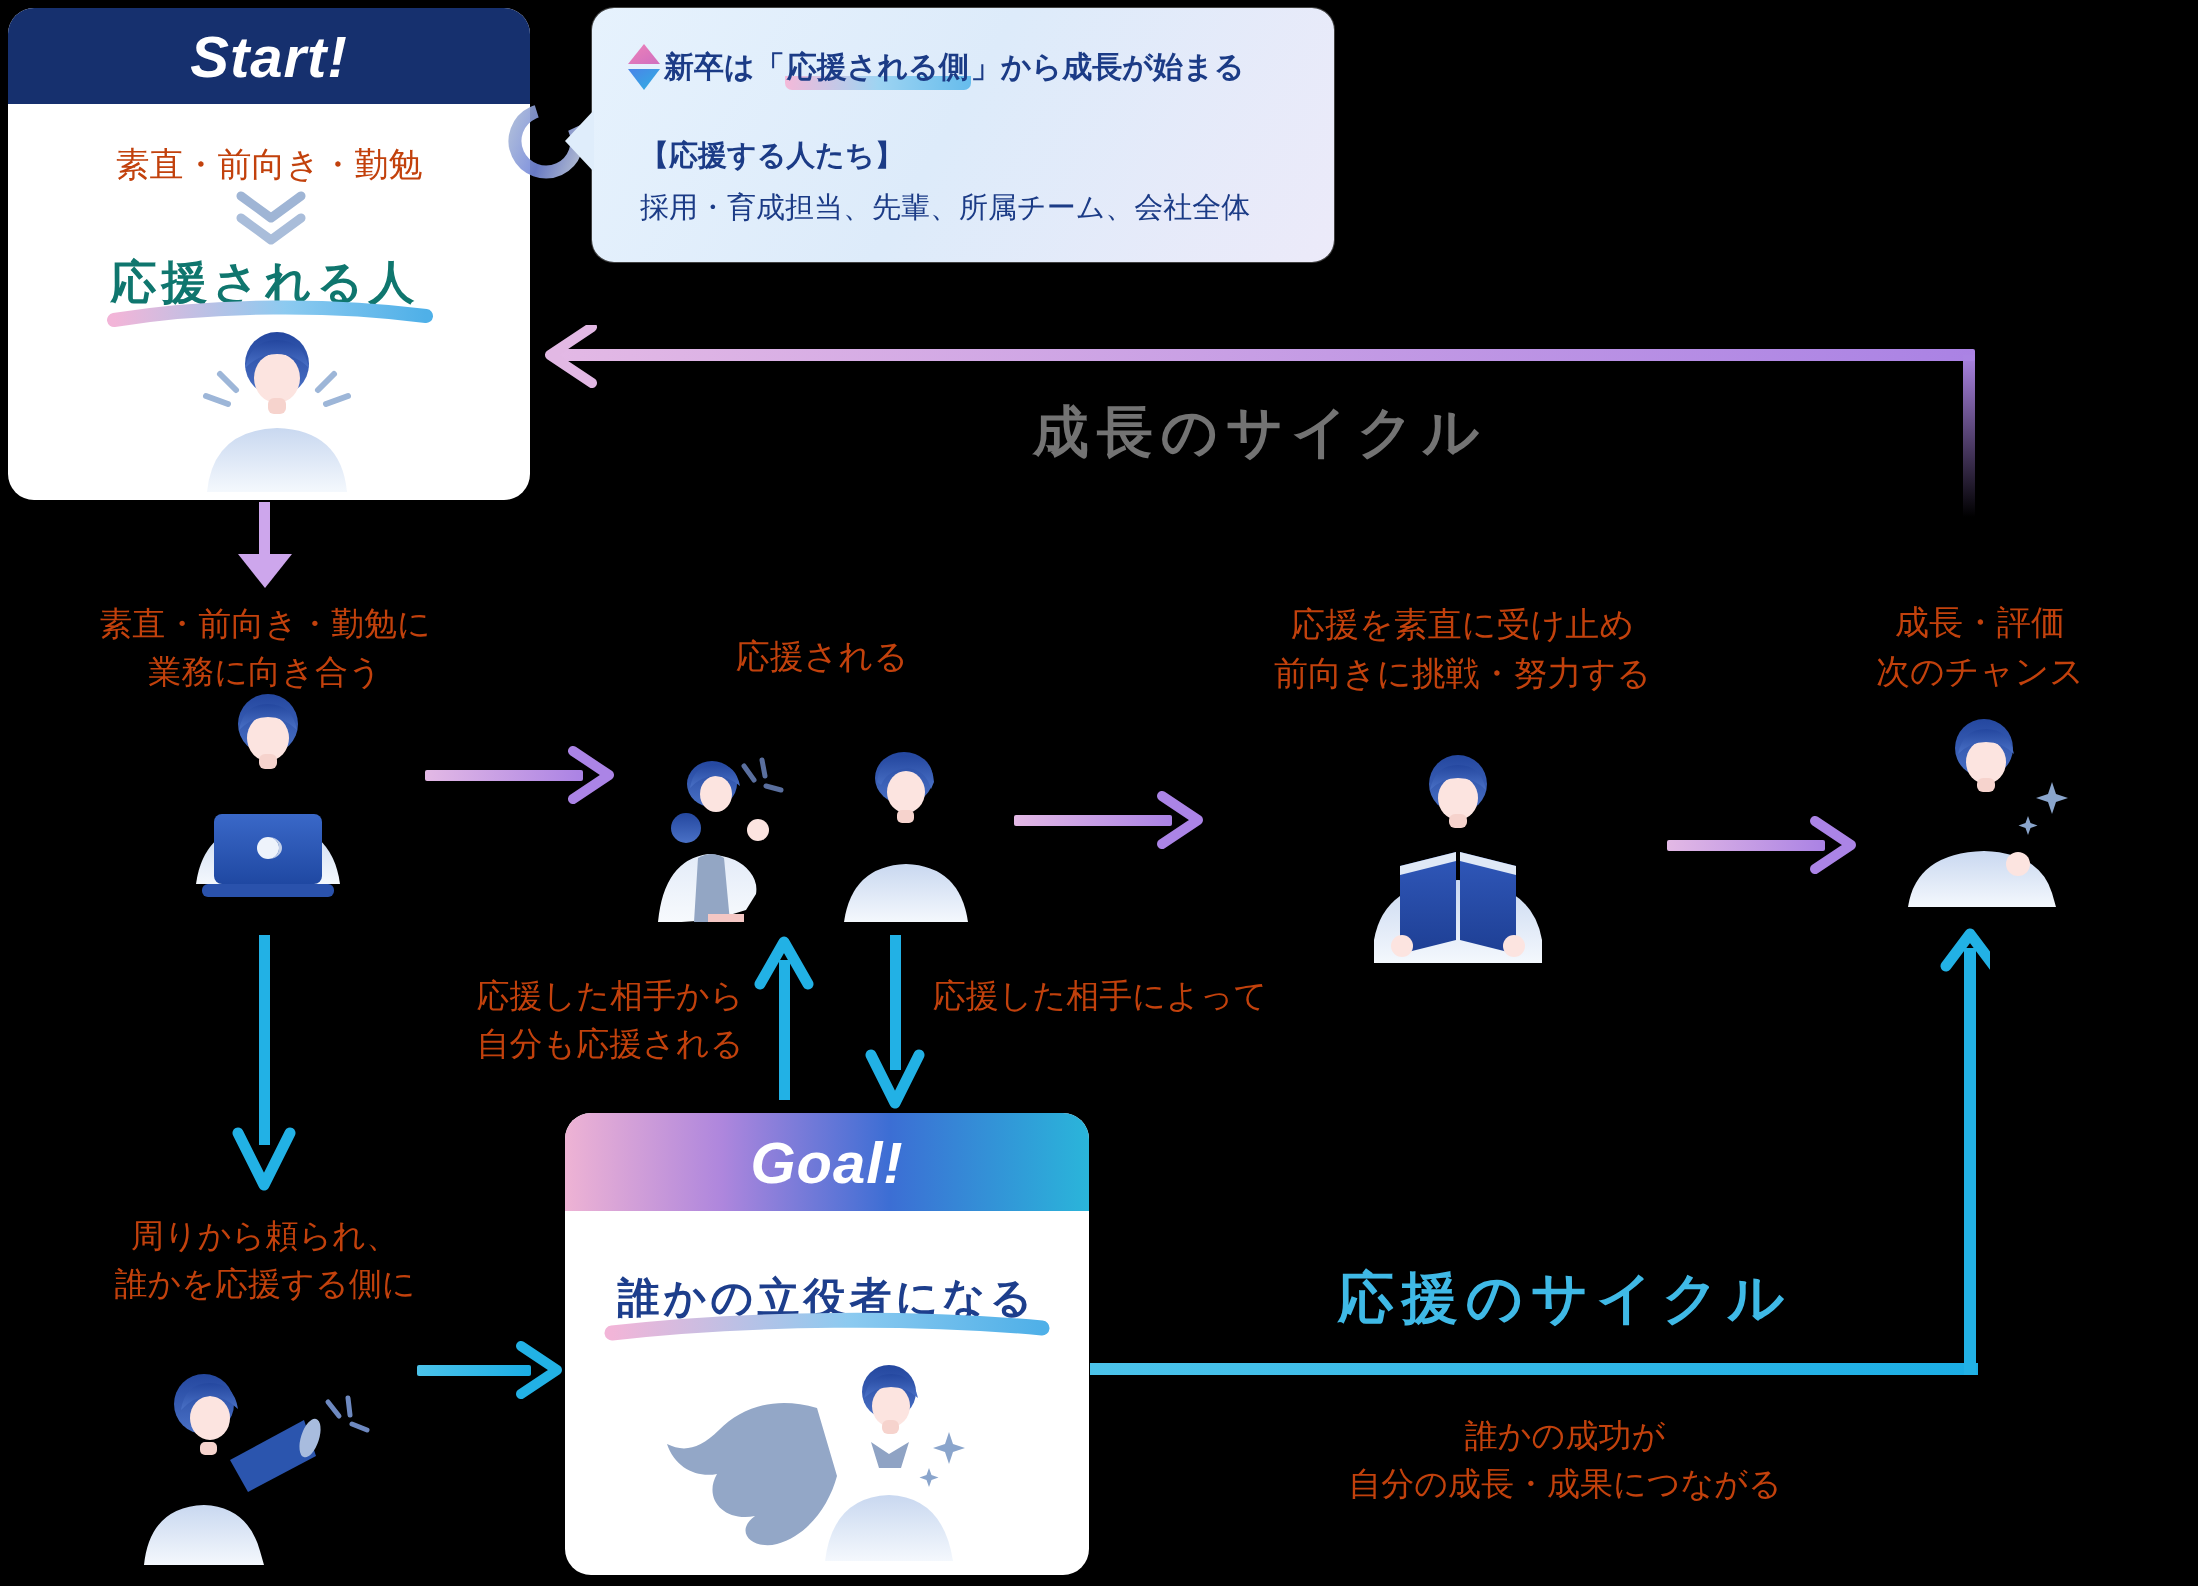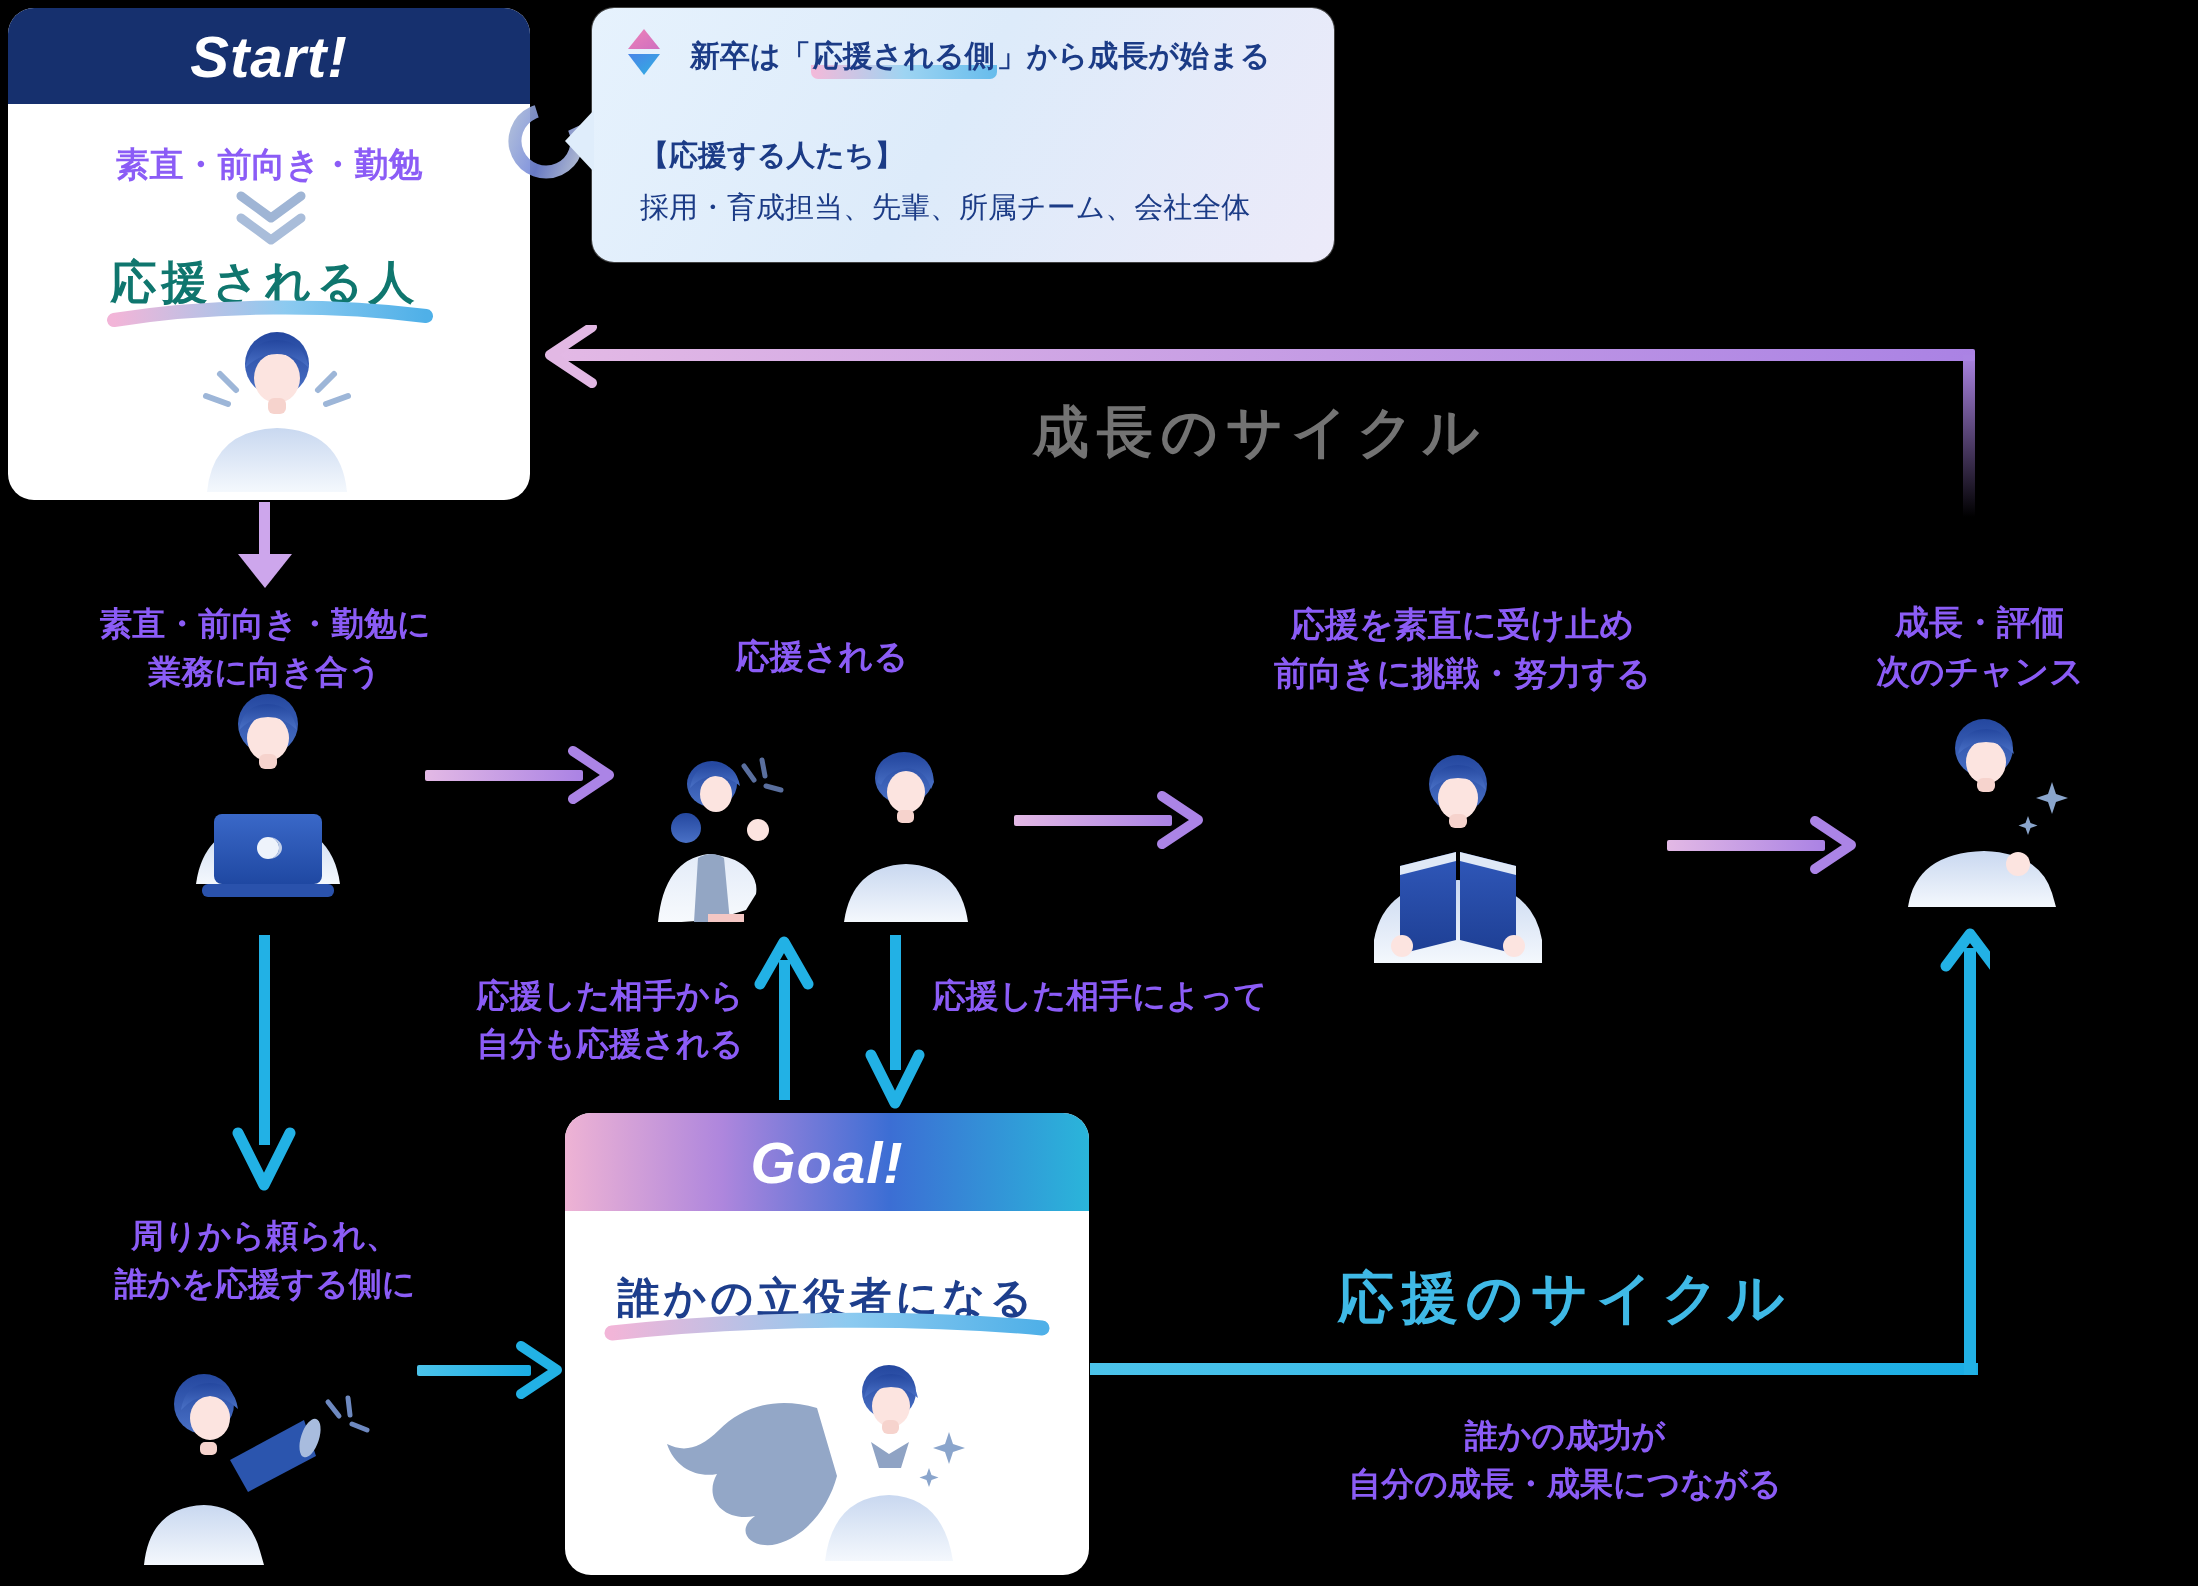--- a/index.html
+++ b/index.html
@@ -1,19 +1,19 @@
 <!DOCTYPE html>
 <html><head>
 <meta charset="utf-8">
 <style>
   html,body{margin:0;padding:0;background:#000;}
   #canvas{position:relative;width:2198px;height:1586px;background:#000;overflow:hidden;
           font-family:"Liberation Sans","DejaVu Sans",sans-serif;}
   .abs{position:absolute;}
-  .label{position:absolute;font-weight:700;color:#8b5cf6;text-align:center;line-height:1.45;
+  .label{position:absolute;font-weight:400;color:#c2410c;text-align:center;line-height:1.45;
          font-family:"Liberation Sans","DejaVu Sans",sans-serif;}
   .serif{font-family:"Liberation Serif","DejaVu Serif",serif;font-weight:700;}
   .card{position:absolute;background:#fff;border-radius:26px;}
   .card-header{position:absolute;left:0;top:0;right:0;height:96px;border-radius:26px 26px 0 0;
                display:flex;align-items:center;justify-content:center;color:#fff;
                font-style:italic;font-weight:800;font-size:58px;letter-spacing:1px;}
   .hl{padding:0 2px 7px 2px;border-radius:7px;
       background-image:linear-gradient(90deg,#f4b9d9,#9ed4f2,#66bcec);
       background-size:100% 14px;background-repeat:no-repeat;background-position:0 100%;}
   .callout{position:absolute;left:592px;top:8px;width:742px;height:254px;border-radius:22px;
@@ -105,21 +105,21 @@
       <rect x="86" y="76" width="18" height="16" rx="6" fill="#f6d3cd"></rect>
       <path d="M25,170 q6,-62 70,-64 q64,2 70,64 z" fill="url(#gBody)"></path>
     </svg>
   </div>
 
   <svg class="abs" style="left:503px;top:96px;" width="88" height="92" viewBox="0 0 88 92">
     <circle cx="43" cy="45" r="31" fill="none" stroke="url(#gRing)" stroke-width="13" stroke-dasharray="150 45" transform="rotate(-25 43 45)" opacity="0.9"></circle>
   </svg>
   <div class="callout">
     <div class="tail"></div>
-    <div class="abs" style="left:34px;top:19px;display:flex;align-items:flex-end;gap:28px;">
+    <div class="abs" style="left:34px;top:34px;display:flex;align-items:center;gap:2px;">
       <svg width="36" height="50" viewBox="0 0 36 50">
         <polygon points="18,2 34,22 2,22" fill="url(#gDiaT)"></polygon>
         <polygon points="2,27 34,27 18,48" fill="url(#gDiaB)"></polygon>
       </svg>
       <div style="font-size:30px;font-weight:700;color:#1b3b86;white-space:nowrap;">
         <span>新卒は「</span><span class="hl">応援される側</span><span>」から成長が始まる</span>
       </div>
     </div>
     <div class="abs" style="left:48px;top:128px;font-size:29px;font-weight:700;color:#1b3b86;">【応援する人たち】</div>
     <div class="abs" style="left:48px;top:180px;font-size:29px;font-weight:400;color:#1b3b86;white-space:nowrap;">採用・育成担当、先輩、所属チーム、会社全体</div>

